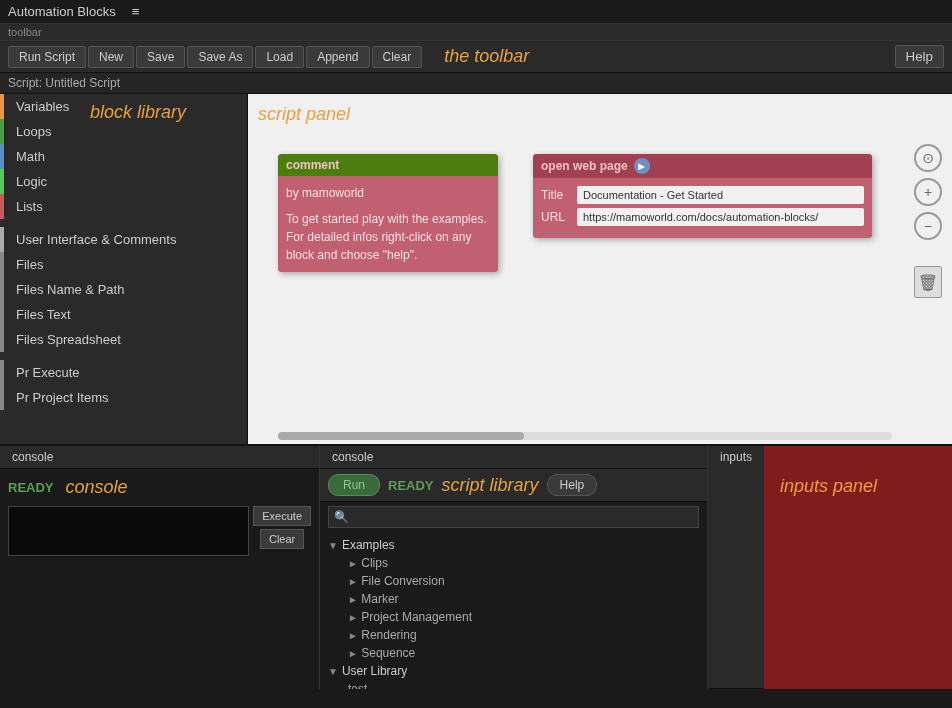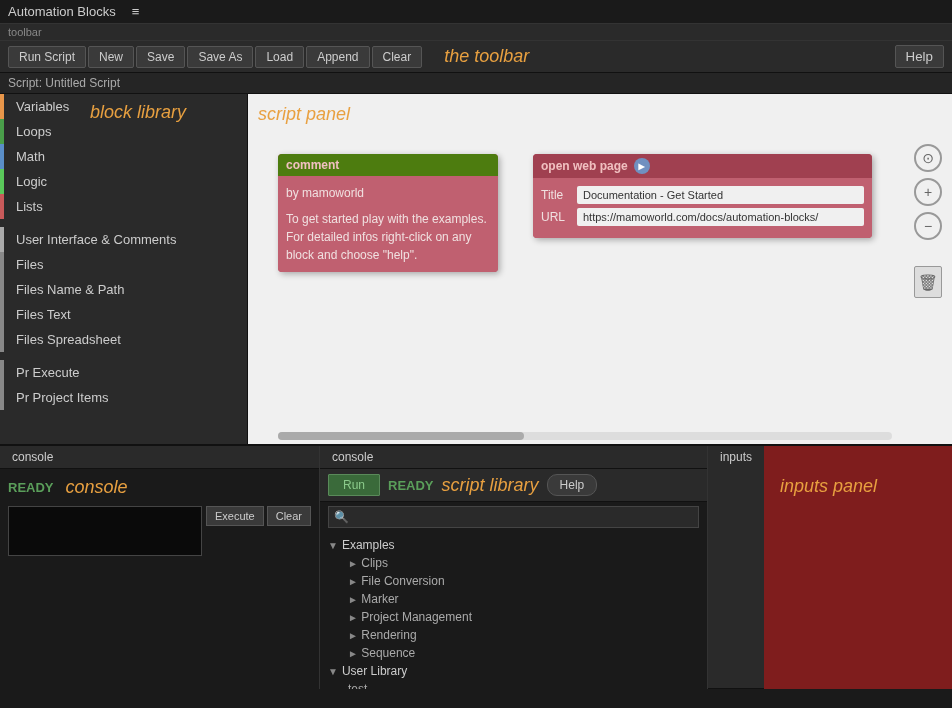--- a/index.html
+++ b/index.html
@@ -319,21 +319,21 @@
       height: 50px;
       background: #0a0a0a;
       border: 1px solid #444;
       color: #ccc;
       font-size: 12px;
       padding: 3px;
       resize: none;
     }
     .console-action-btns {
       display: flex;
-      flex-direction: row;
+      flex-direction: column;
       gap: 3px;
       align-items: center;
     }
     .console-btn {
       background: #3a3a3a;
       border: 1px solid #555;
       color: #ccc;
       padding: 3px 8px;
       font-size: 11px;
       cursor: pointer;
@@ -355,21 +355,21 @@
       gap: 8px;
       border-bottom: 1px solid #111;
     }
     .run-btn {
       background: #3a6a3a;
       border: 1px solid #5a8a5a;
       color: #8aca8a;
       padding: 3px 14px;
       font-size: 12px;
       cursor: pointer;
-      border-radius: 1px;
+      border-radius: 10px;
     }
     .lib-ready {
       color: #5a9e5a;
       font-weight: bold;
       font-size: 13px;
     }
     .lib-label {
       color: #e8a040;
       font-size: 18px;
       font-style: italic;

